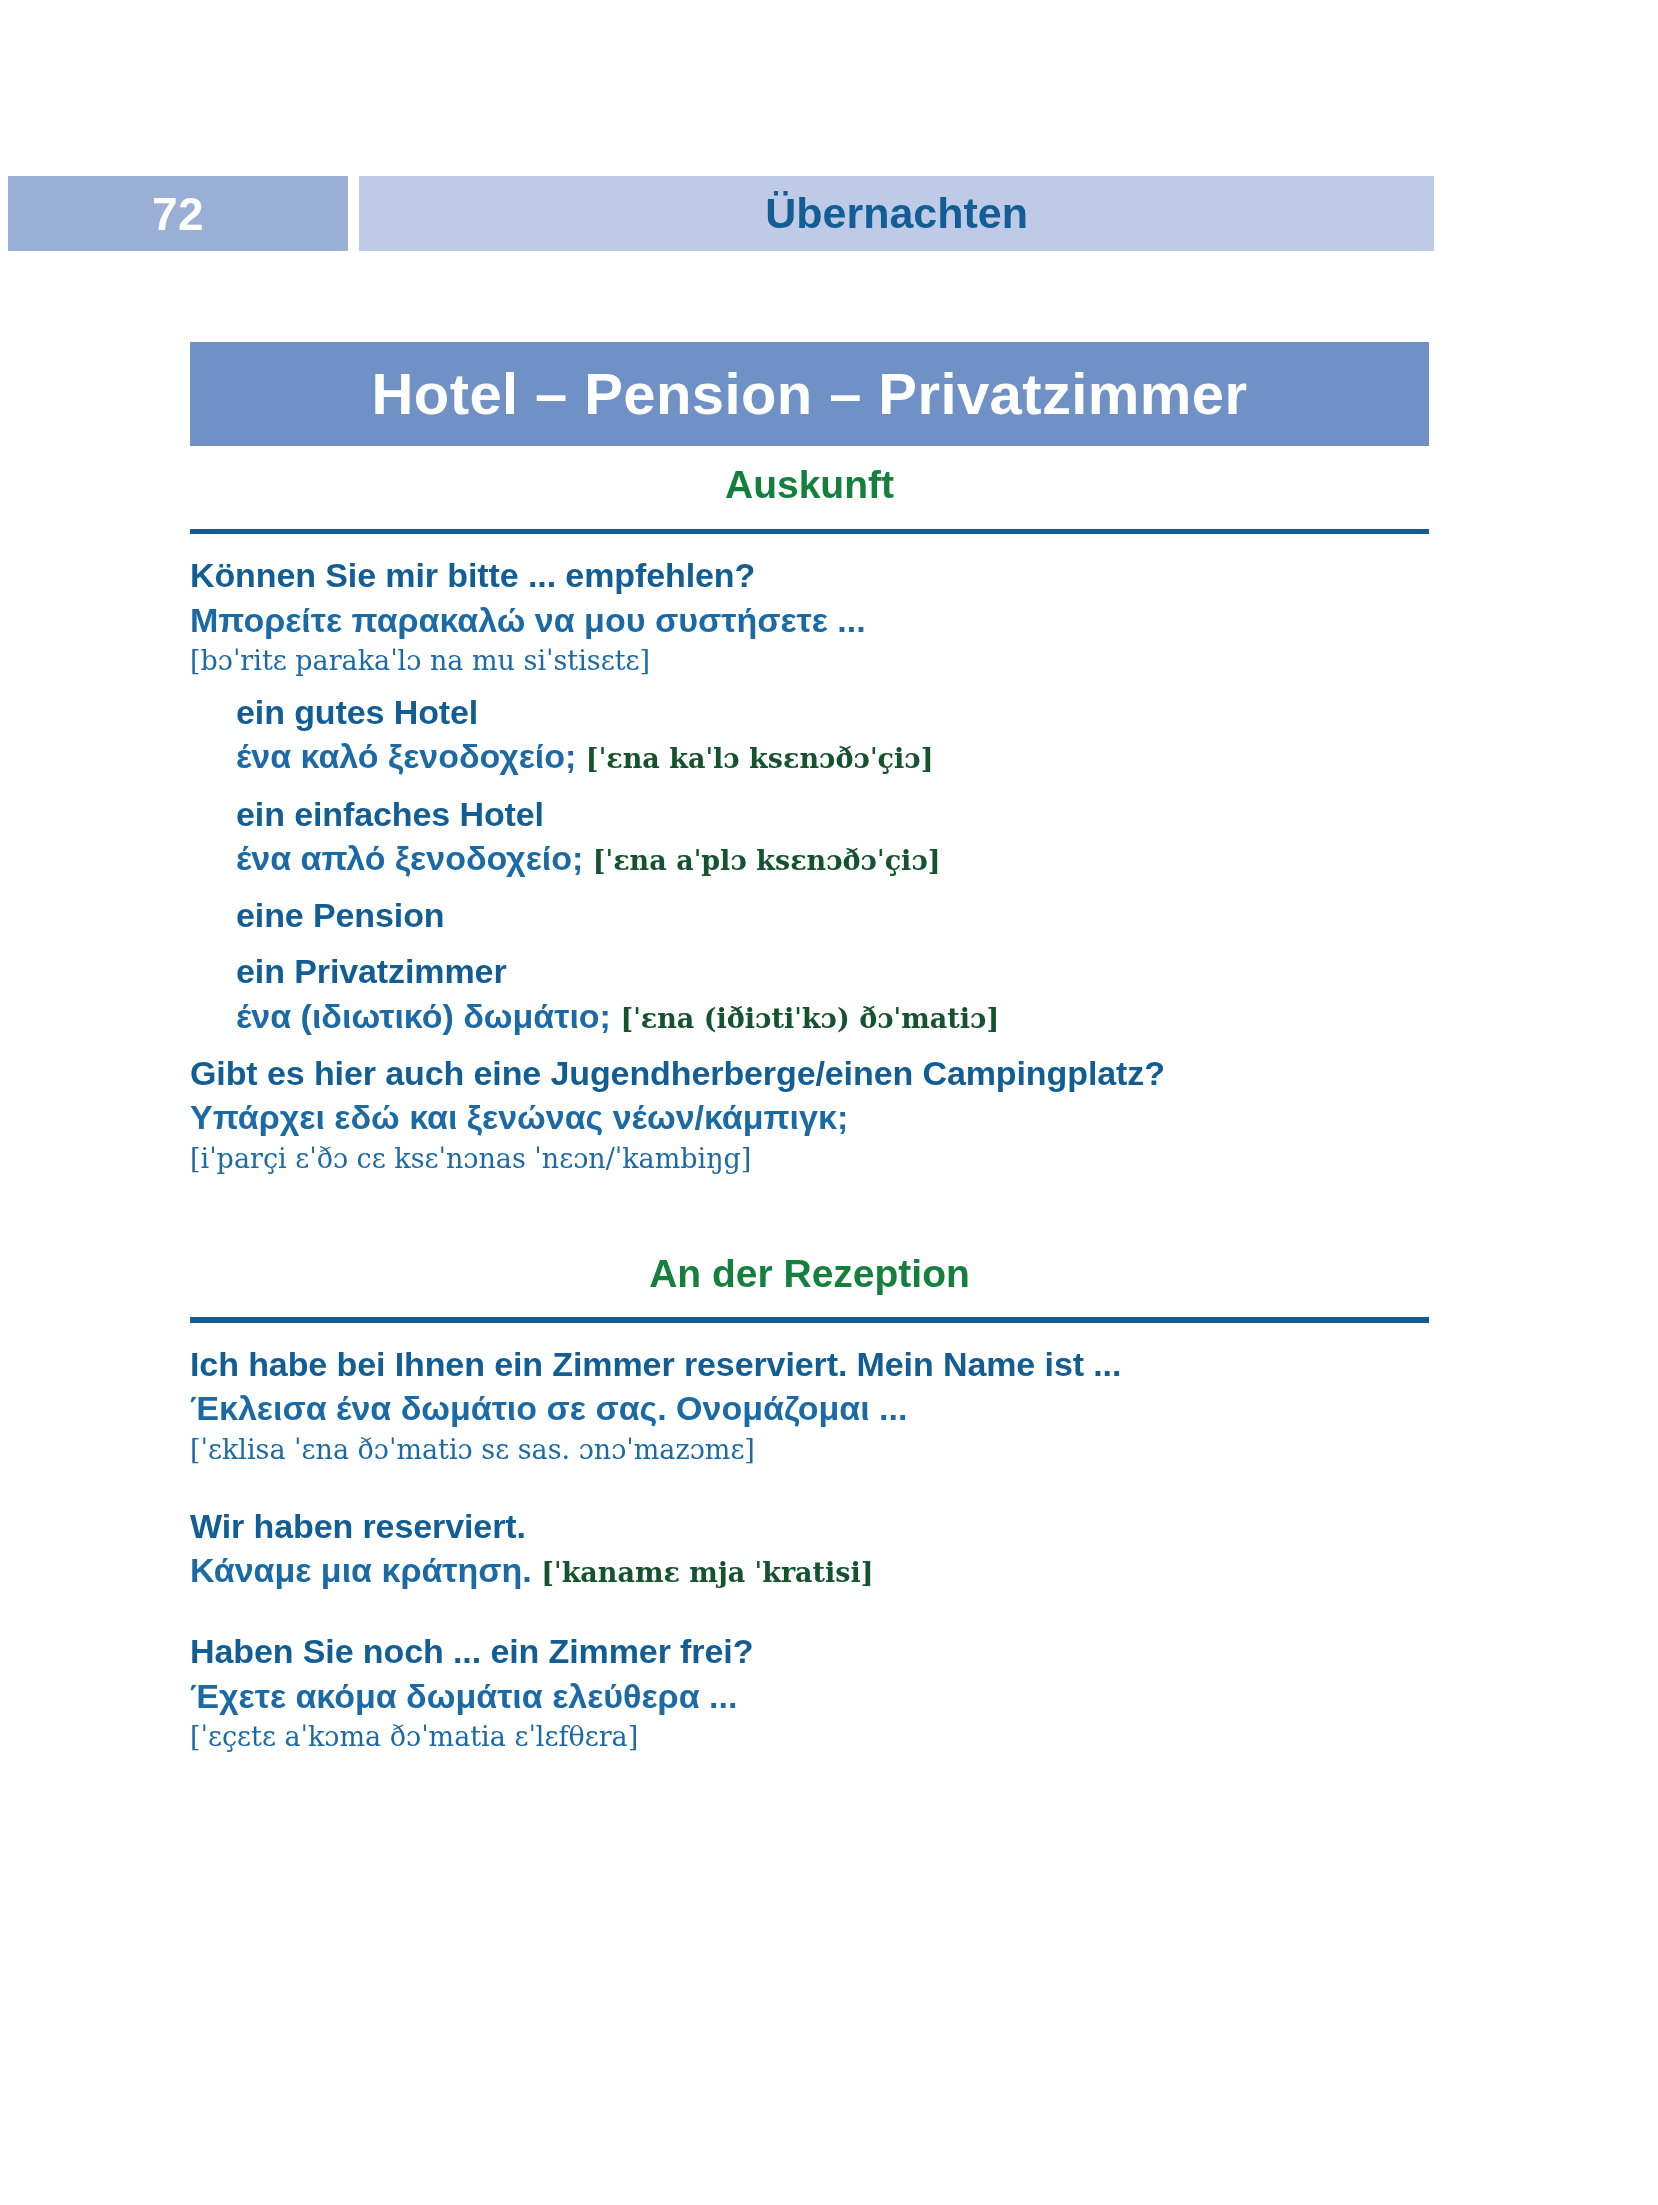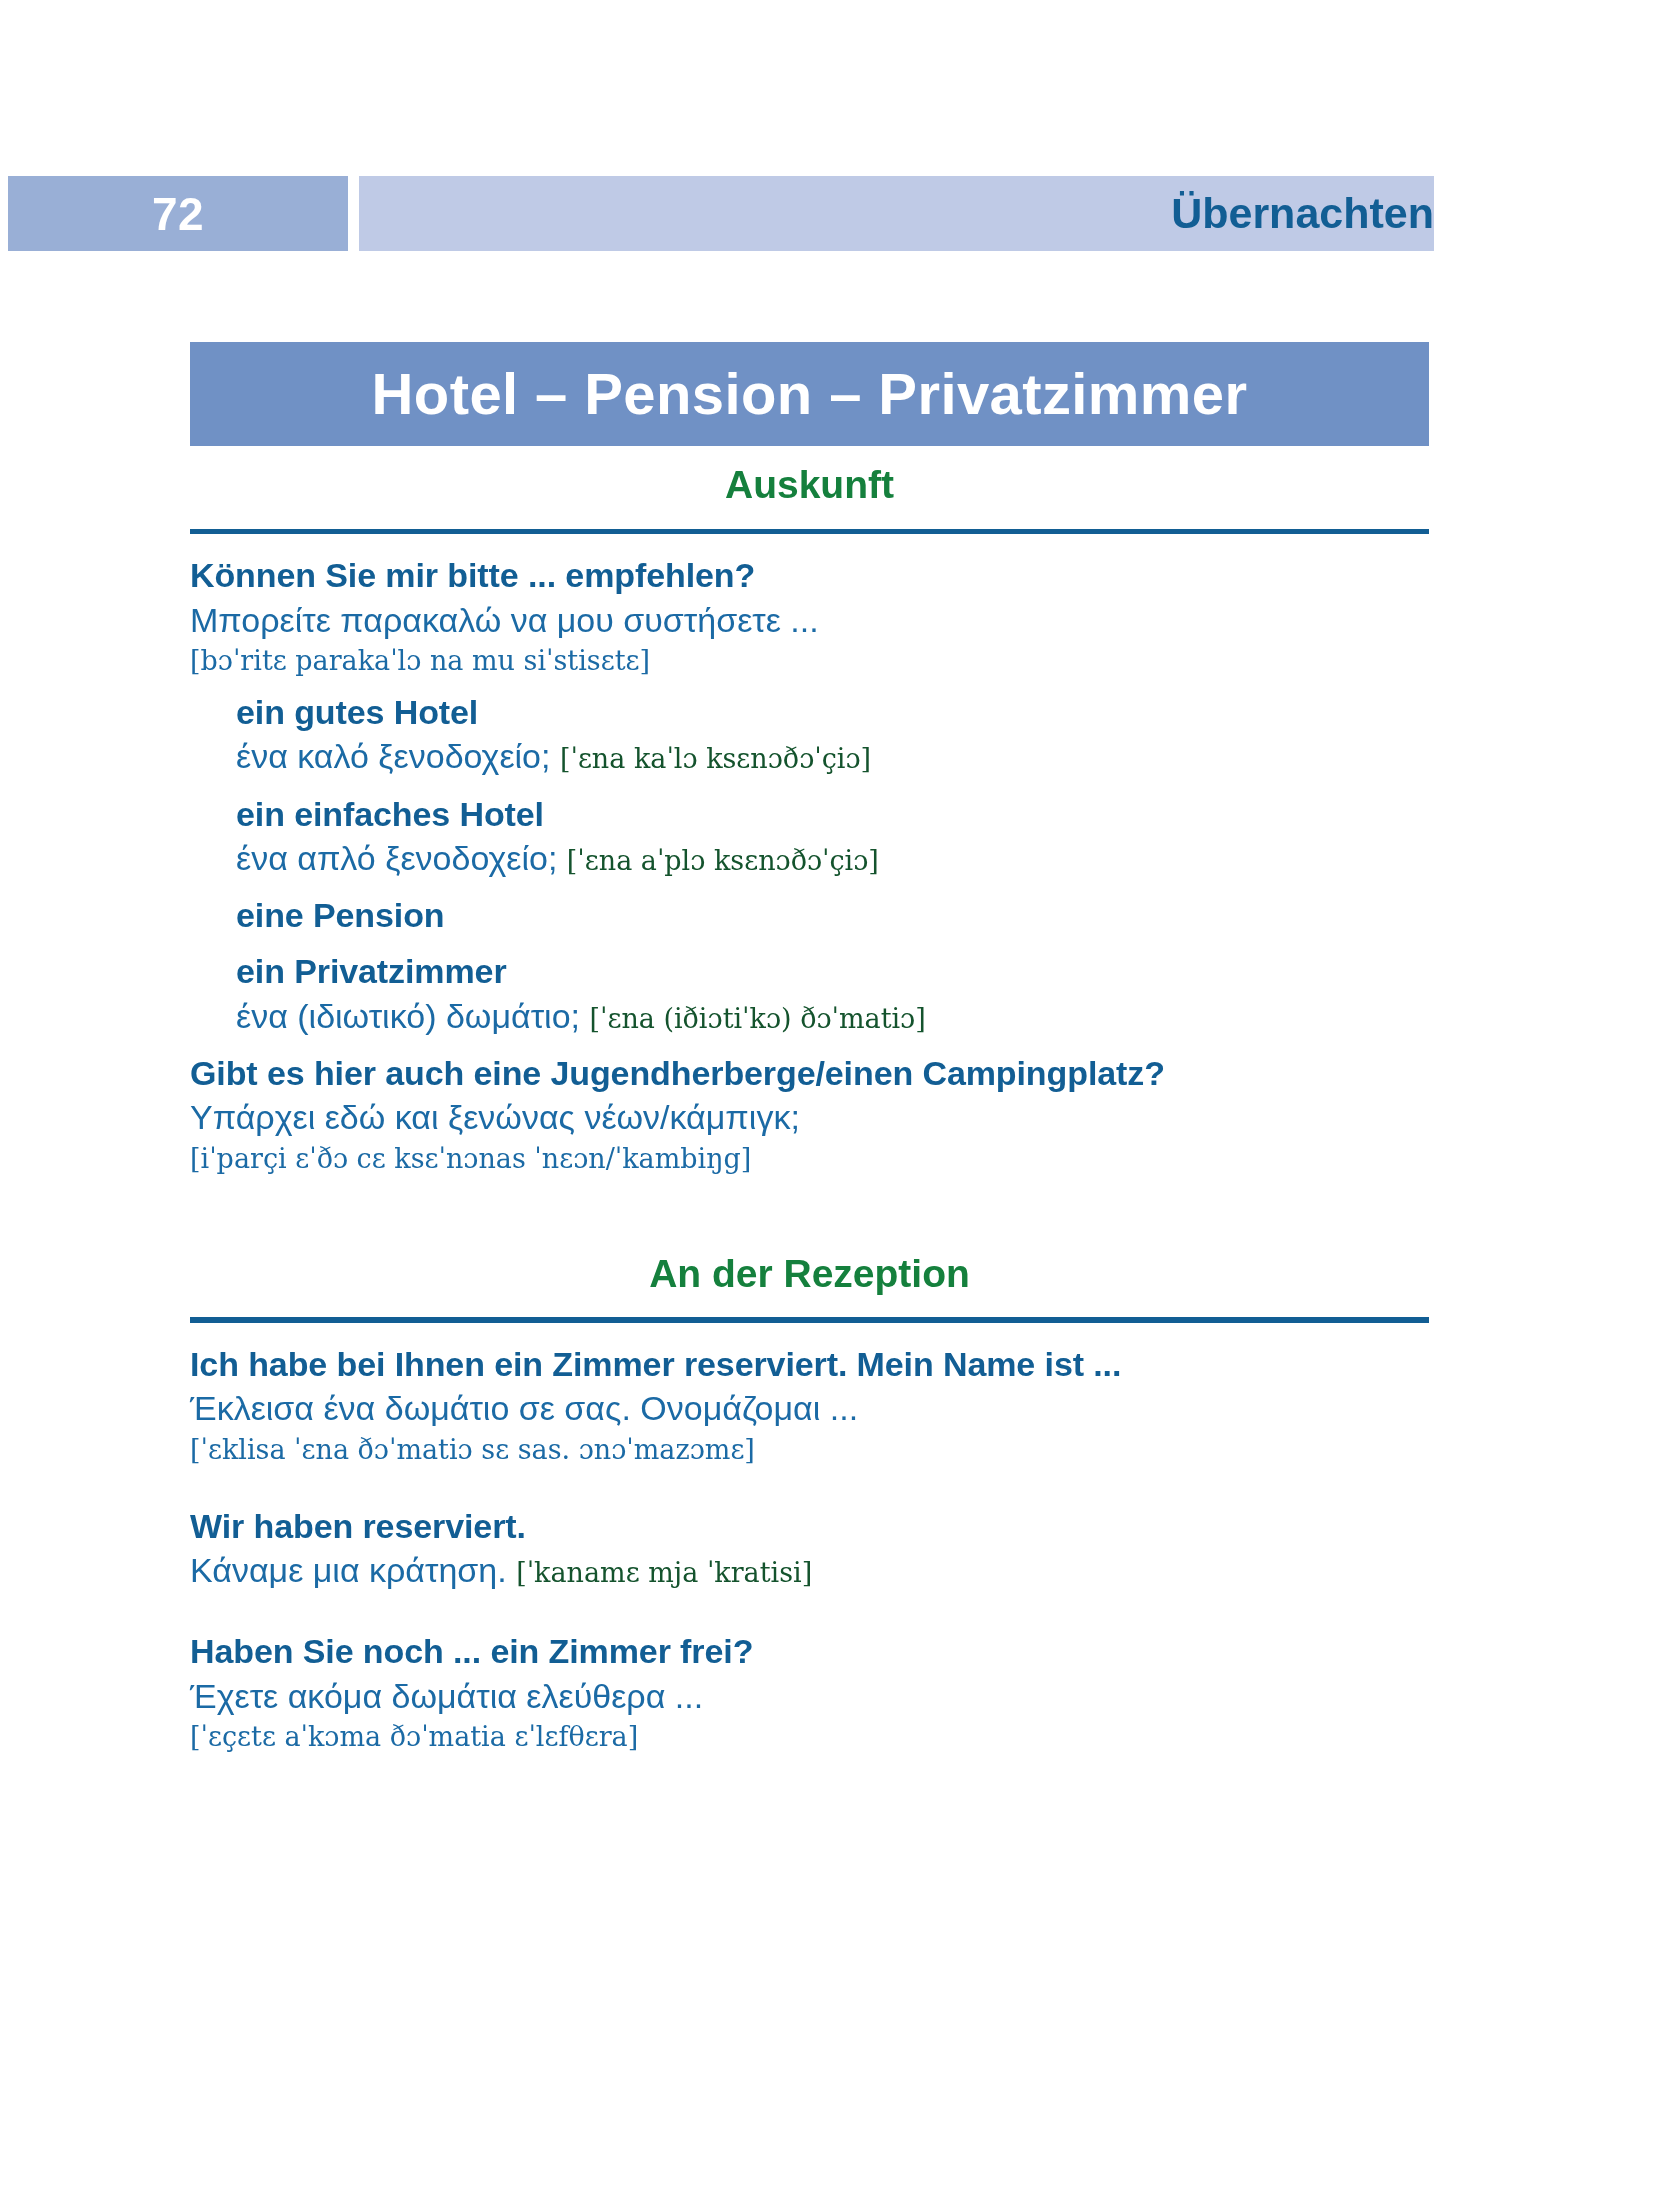--- a/index.html
+++ b/index.html
@@ -42,21 +42,21 @@
   }
   .header-gap {
     width: 11.2px;
     background: #ffffff;
   }
   .header-title-box {
     flex: 1;
     background: #BFCAE6;
     display: flex;
     align-items: center;
-    justify-content: flex-end;
+    justify-content: center;
   }
   .header-title-box .txt {
     color: #125E94;
     font-size: 43px;
     font-weight: 700;
     line-height: 1;
   }
 
   
   .banner {
@@ -112,21 +112,21 @@
   .de {
     color: #125E94;
     font-size: 34px;
     font-weight: 700;
     line-height: 1.30;
     letter-spacing: -0.1px;
   }
   .gr {
     color: #1B6AA5;
     font-size: 34px;
-    font-weight: 400;
+    font-weight: 700;
     line-height: 1.34;
   }
   .ipa {
     color: #1B6AA5;
     font-family: "DejaVu Serif", serif;
     font-size: 27px;
     font-weight: 400;
     line-height: 1.34;
   }
   .gr .ipa-inline {

